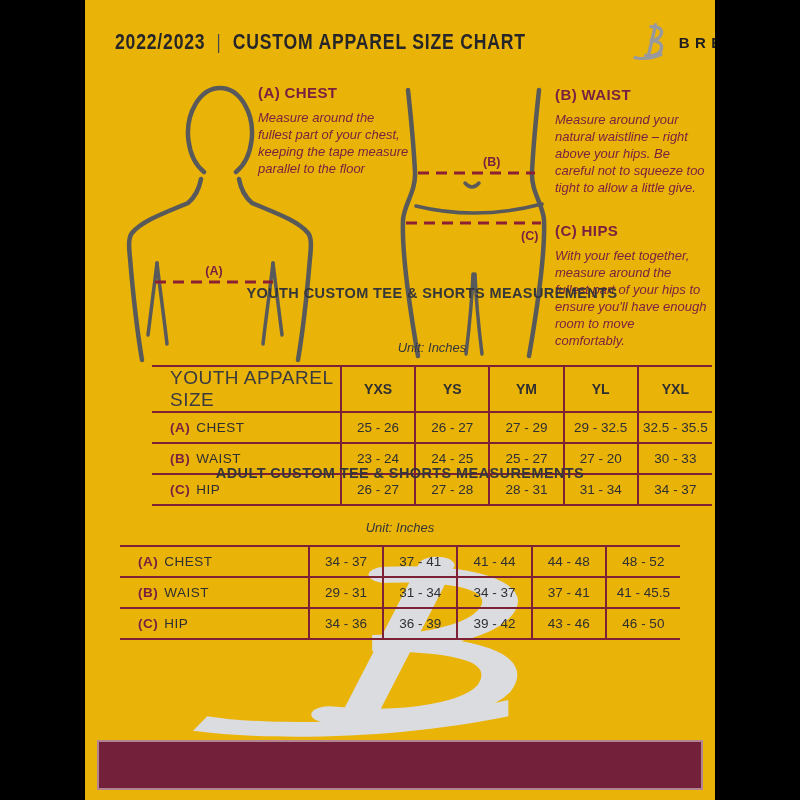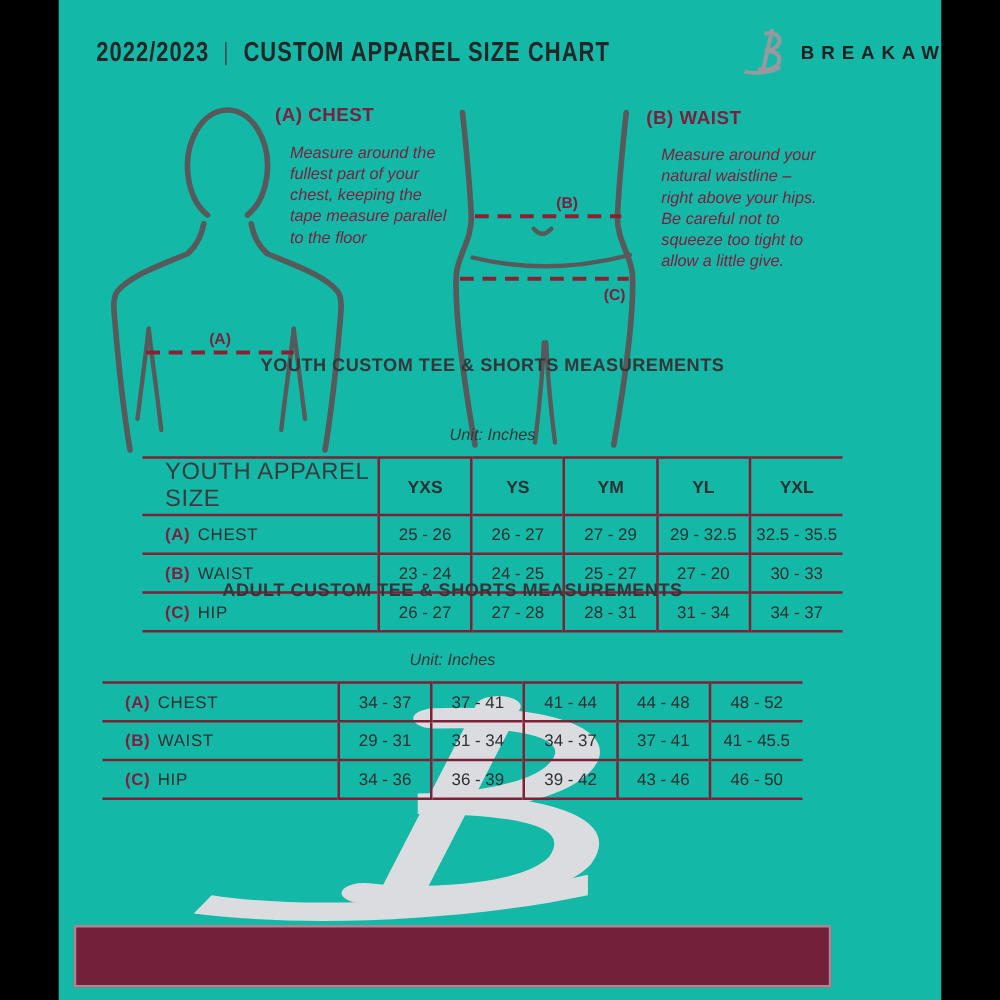--- a/index.html
+++ b/index.html
@@ -2,22 +2,22 @@
 <html><head>
 <meta charset="utf-8">
 <style>
   html,body{margin:0;padding:0;}
   body{
     width:800px;height:800px;background:#000;
     font-family:"Liberation Sans", sans-serif;
     overflow:hidden;
   }
   .page{
-    position:relative;width:706px;height:800px;margin:0 auto;
-    background:#14b8a6;overflow:hidden;
+    position:relative;width:630px;height:800px;margin:0 auto;
+    background:#eab308;overflow:hidden;
   }
   
   .hdr{
     position:absolute;top:22px;left:30px;right:22px;height:40px;
     display:flex;justify-content:space-between;align-items:center;
   }
   .hdr-left{
     display:flex;align-items:center;gap:12px;
     transform:scaleX(0.8);transform-origin:left center;
     color:#262628;font-weight:bold;font-size:22px;letter-spacing:1px;white-space:nowrap;
@@ -29,21 +29,21 @@
   }
   .logo-svg{width:40px;height:40px;color:#97999e;}
   
   .figures{position:absolute;top:82px;left:0;width:630px;height:282px;}
   .fig-svg{position:absolute;left:0;top:0;width:630px;height:282px;}
   .guide-head{
     font-size:15px;font-weight:bold;letter-spacing:0.4px;
     margin:0 0 8px 0;
   }
   .guide-text{
-    font-size:13px;font-style:italic;line-height:17px;margin:12px;
+    font-size:13px;font-style:italic;line-height:17px;margin:0;
   }
   .guide-block{position:absolute;width:152px;}
   .gb-a{left:173px;top:2px;}
   .gb-b{left:470px;top:4px;}
   .gb-c{left:470px;top:140px;}
   .maroon{color:#7b2140;}
   
   .tbl-section{position:absolute;left:0;width:630px;text-align:center;}
   .sec-youth{top:284px;padding-left:32px;}
   .sec-adult{top:464px;}
@@ -142,20 +142,24 @@
       </g>
     </svg>
 
     <div class="guide-block gb-a">
       <p class="guide-head maroon">(A) CHEST</p>
       <p class="guide-text maroon">Measure around the fullest part of your chest, keeping the tape measure parallel to the floor</p>
     </div>
     <div class="guide-block gb-b">
       <p class="guide-head maroon">(B) WAIST</p>
       <p class="guide-text maroon">Measure around your natural waistline – right above your hips. Be careful not to squeeze too tight to allow a little give.</p>
+    </div>
+    <div class="guide-block gb-c">
+      <p class="guide-head maroon">(C) HIPS</p>
+      <p class="guide-text maroon">With your feet together, measure around the fullest part of your hips to ensure you'll have enough room to move comfortably.</p>
     </div>
   </div>
 
   <svg class="watermark" viewBox="0 0 60 60" preserveAspectRatio="none">
     <use href="#bw-logo-shape"></use>
   </svg>
 
   <div class="tbl-section sec-youth">
     <div class="tbl-title">YOUTH CUSTOM TEE &amp; SHORTS MEASUREMENTS</div>
     <div class="tbl-unit">Unit: Inches</div>

